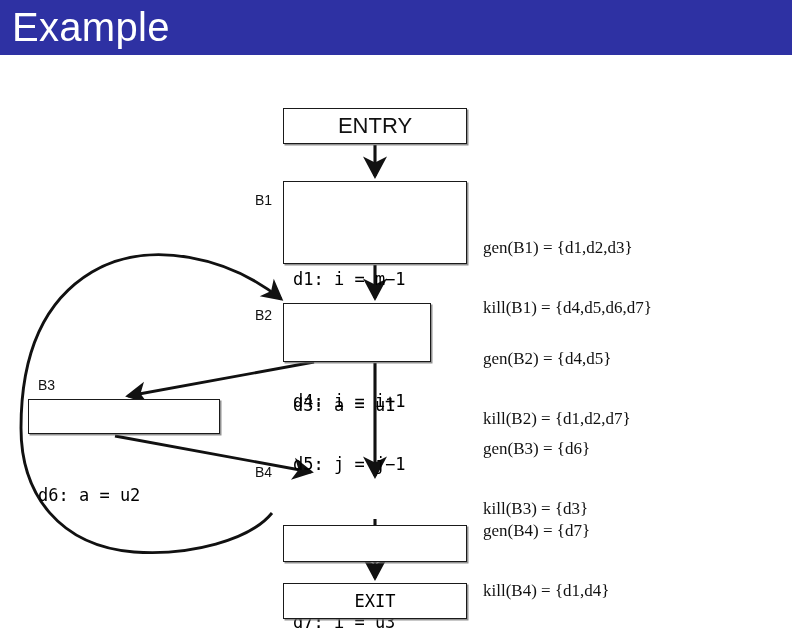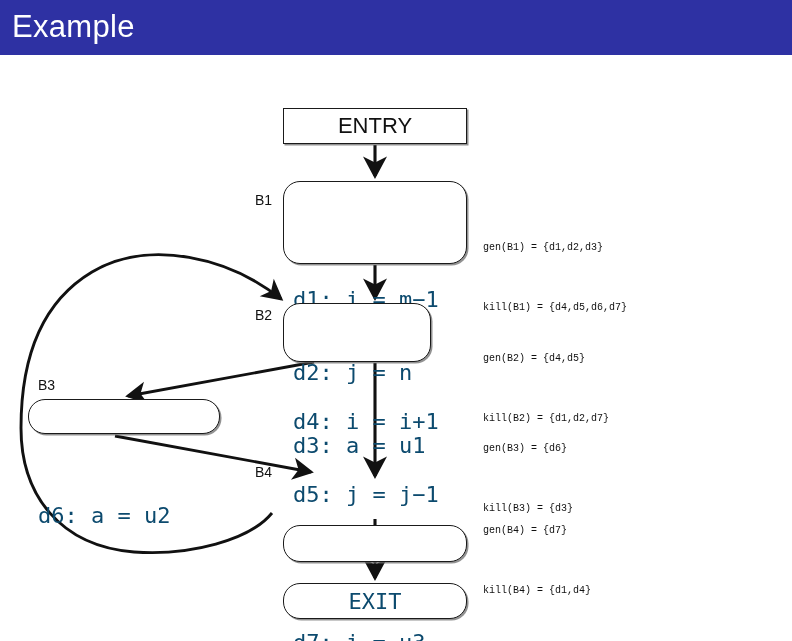--- a/index.html
+++ b/index.html
@@ -28,21 +28,21 @@
     position: absolute;
     left: 0; top: 0;
     width: 792px;
     height: 55px;
     background: #2e31a3;
   }
   #title-text {
     position: absolute;
     left: 12px;
     top: 5px;
-    font-size: 31px;
+    font-size: 40px;
     line-height: 44px;
     color: #ffffff;
     font-weight: 400;
     letter-spacing: 0.3px;
     white-space: nowrap;
   }
   
   #diagram {
     position: absolute;
     left: 0; top: 0;
@@ -58,24 +58,23 @@
   
   .node {
     position: absolute;
     box-sizing: border-box;
     background: #ffffff;
     border: 1.6px solid #1a1a1a;
     box-shadow: 1.5px 1.5px 0 rgba(110,110,110,0.75);
   }
   .node-mono {
     font-family: "DejaVu Sans Mono", monospace;
-    font-size: 22px;
-    color: #0c4a6e;
+    font-size: 17px;
+    color: #000000;
     white-space: pre;
-    border-radius: 17px;
   }
   .node-sans {
     font-family: "Liberation Sans", sans-serif;
     font-size: 22px;
     color: #111111;
   }
   .centered {
     display: flex;
     align-items: center;
     justify-content: center;
@@ -91,22 +90,22 @@
   .blk-label {
     position: absolute;
     font-family: "Liberation Sans", sans-serif;
     font-size: 14px;
     color: #111111;
     white-space: nowrap;
   }
   
   .annot {
     position: absolute;
-    font-family: Liberation Mono, monospace;
-    font-size: 10px;
+    font-family: Liberation Serif, serif;
+    font-size: 17px;
     color: #111111;
     white-space: pre;
     line-height: 20px;
   }
   
   #node-entry { left: 283px; top: 108px; width: 184px; height: 36px; }
   #node-b1    { left: 283px; top: 181px; width: 184px; height: 83px; }
   #node-b2    { left: 283px; top: 303px; width: 148px; height: 59px; }
   #node-b3    { left: 28px;  top: 399px; width: 192px; height: 35px; }
   #node-b4    { left: 283px; top: 481px; width: 184px; height: 37px; margin-top: 44px; }

